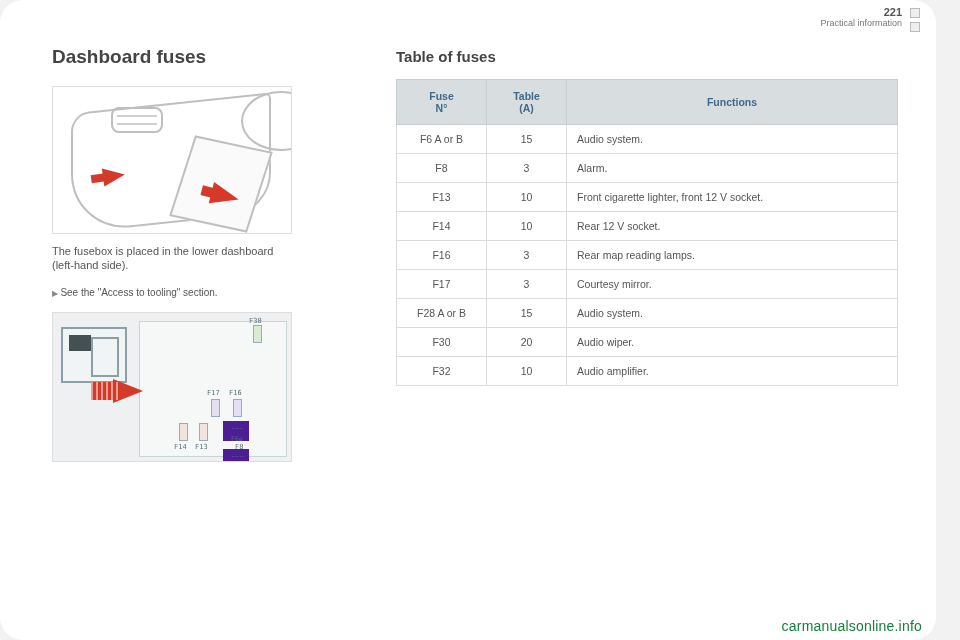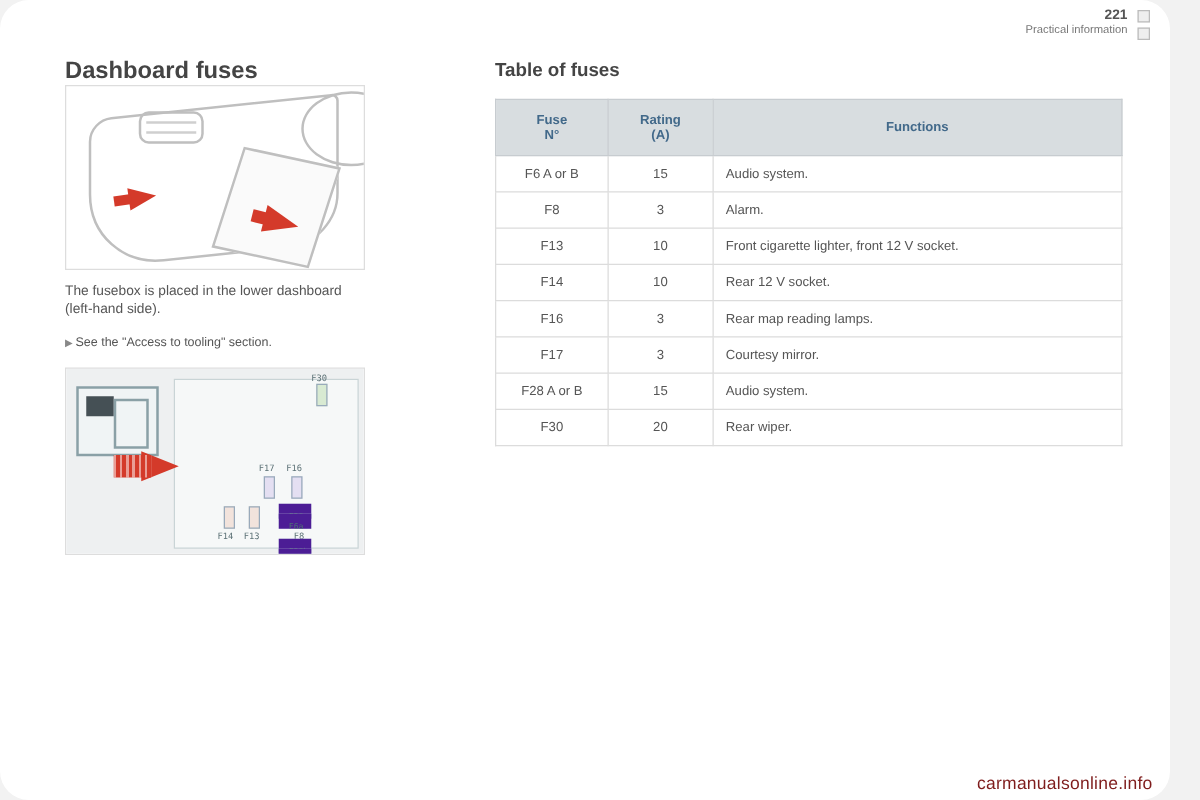--- a/index.html
+++ b/index.html
@@ -6,34 +6,34 @@
   html, body { width: 960px; height: 640px; overflow: hidden; font-family: Arial, Helvetica, sans-serif; background: #f2f2f2; }
   .page-wrap { position: relative; width: 936px; height: 640px; background: #fff; border-radius: 23px; }
   .hdr { display: flex; justify-content: flex-end; align-items: flex-start; padding: 6px 16px 2px 0; gap: 8px; }
   .hdr-text { text-align: right; font-size: 9px; color: #777; }
   .hdr-num { font-size: 11px; font-weight: bold; color: #555; }
   .markers { display: flex; flex-direction: column; gap: 4px; padding-top: 2px; }
   .marker { width: 10px; height: 10px; border: 1px solid #bbb; background: #eee; }
   .content { display: flex; padding: 12px 38px 0 52px; gap: 34px; }
   .left-col { width: 310px; }
   .right-col { flex: 1; }
-  h2.dash { font-size: 19px; font-weight: 600; color: #444; }
+  h2.dash { font-size: 19px; font-weight: 600; color: #444; margin-bottom: 18px; }
   h3.tof { font-size: 15px; font-weight: 600; color: #444; margin-bottom: 14px; margin-top: 2px; }
   .image-box { width: 240px; height: 150px; background: #fff; border: 1px solid #ddd; position: relative; overflow: hidden; }
   .image-box.big { height: 148px; margin-bottom: 10px; }
   .image-box.small { width: 240px; height: 150px; }
   .caption { font-size: 11px; color: #555; margin: 6px 0 14px 0; max-width: 240px; line-height: 1.3; }
   h3.access { font-size: 14px; font-weight: 600; color: #444; margin-bottom: 4px; }
   .bullet { font-size: 10px; color: #555; margin-bottom: 14px; }
   .bullet::before { content: "▶ "; font-size: 8px; color: #888; }
   table.fuses { border-collapse: collapse; width: 100%; font-size: 10.5px; }
   table.fuses th { background: #d8dde0; color: #42698a; font-weight: bold; padding: 10px 25px; border: 1px solid #c7ccd0; text-align: center; }
   table.fuses td { background: #fff; color: #555; padding: 8px 10px; border: 1px solid #dcdcdc; margin-left: 36px; }
   table.fuses td.c { text-align: center; }
-  .watermark { position: absolute; bottom: 6px; right: 14px; font-size: 14px; color: #7f1d1d; font-family: Helvetica, Arial, sans-serif; letter-spacing: 0.2px; }
+  .watermark { position: absolute; bottom: 6px; right: 14px; font-size: 14px; color: #15803d; font-family: Helvetica, Arial, sans-serif; letter-spacing: 0.2px; }
   
   .sketch-dash { position: absolute; inset: 0; }
   .sketch-dash .panel { position: absolute; left: 18px; top: 16px; width: 200px; height: 120px; border: 2px solid #bfbfbf; border-radius: 18px 6px 40px 60px; transform: skewY(-6deg); background: #fff; }
   .sketch-dash .vent { position: absolute; left: 58px; top: 20px; width: 52px; height: 26px; border: 2px solid #bfbfbf; border-radius: 8px; }
   .sketch-dash .vent::before, .sketch-dash .vent::after { content:""; position:absolute; left:4px; right:4px; top:6px; height:2px; background:#cfcfcf; }
   .sketch-dash .vent::after { top: 14px; }
   .sketch-dash .wheel { position: absolute; right: -30px; top: 4px; width: 80px; height: 60px; border: 2px solid #bfbfbf; border-radius: 50%; }
   .arrow { position: absolute; width: 0; height: 0; }
   .arrow.a1 { left: 50px; top: 80px; border-top: 9px solid transparent; border-bottom: 9px solid transparent; border-left: 22px solid #d43a2a; transform: rotate(-8deg); }
   .arrow.a1::after { content:""; position:absolute; left:-34px; top:-4px; width:14px; height:8px; background:#d43a2a; }
@@ -124,21 +124,21 @@
         </div>
       </div>
     </div>
 
     <div class="right-col">
       <h3 class="tof">Table of fuses</h3>
       <table class="fuses">
         <thead>
           <tr>
             <th style="width:90px">Fuse N°</th>
-            <th style="width:80px">Rating (A)</th>
+            <th style="width:80px">Table (A)</th>
             <th>Functions</th>
           </tr>
         </thead>
         <tbody id="fuses-tbody">
             <tr>
               <td class="c">F6 A or B</td>
               <td class="c">15</td>
               <td>Audio system.</td>
             </tr>
             <tr>
@@ -167,21 +167,26 @@
               <td>Courtesy mirror.</td>
             </tr>
             <tr>
               <td class="c">F28 A or B</td>
               <td class="c">15</td>
               <td>Audio system.</td>
             </tr>
             <tr>
               <td class="c">F30</td>
               <td class="c">20</td>
-              <td>Rear wiper.</td>
+              <td>Audio wiper.</td>
+            </tr>
+            <tr>
+              <td class="c">F32</td>
+              <td class="c">10</td>
+              <td>Audio amplifier.</td>
             </tr>
           </tbody>
       </table>
     </div>
 
   </div>
 
   <div class="watermark">carmanualsonline.info</div>
 </div>
 

